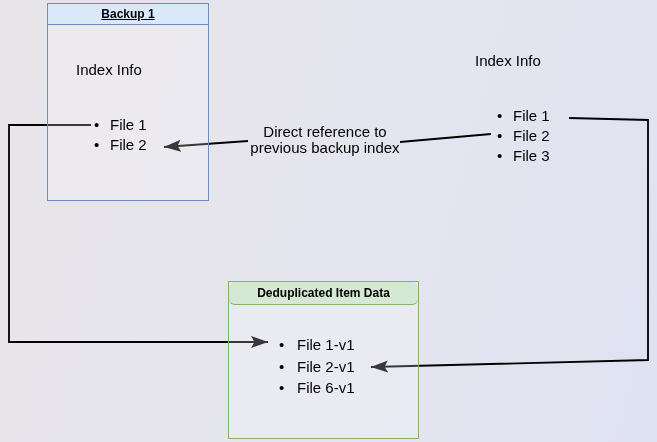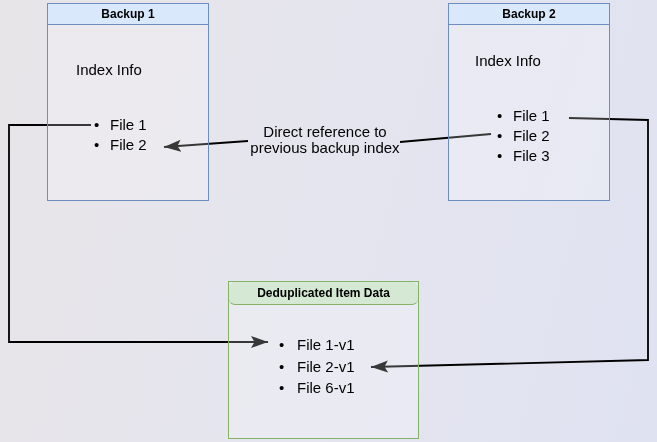--- a/index.html
+++ b/index.html
@@ -22,21 +22,21 @@
   .box.blue  { border-color: var(--backup-border, #6c8ebf); }
   .box.green { border-color: var(--dedup-border, #82b366); }
 
   .box-header {
     width: 100%;
     font-weight: bold;
     font-size: 12px;
     text-align: center;
     border-bottom: 1.5px solid;
   }
-  .blue  .box-header { background: var(--backup-header-fill, #dae8fc); border-color: var(--backup-border, #6c8ebf); height: 21px; line-height: 20px; }
+  .blue  .box-header { background: var(--backup-header-fill, #dae8fc); border-color: var(--backup-border, #6c8ebf); height: 21px; line-height: 20px; text-decoration: underline; }
   .green .box-header { background: var(--dedup-header-fill, #d5e8d4); border-color: var(--dedup-border, #82b366); height: 23px; line-height: 22px; border-radius: 6px; }
 
   #backup1-box { left: 47px;  top: 3px;   width: 162px; height: 198px; }
   #backup2-box { left: 448px; top: 3px;   width: 162px; height: 198px; }
   #dedup-box   { left: 228px; top: 281px; width: 191px; height: 158px; }
 
   .section-label { position: absolute; font-size: 15px; }
   #index-info-1 { left: 76px;  top: 61px; }
   #index-info-2 { left: 475px; top: 52px; }
 
@@ -96,25 +96,20 @@
     <div class="box-header">
       <span>Backup 1</span>
     </div>
   </div>
   <div class="section-label" id="index-info-1">Index Info</div>
   <ul class="file-list" id="backup1-list">
     <li>File 1</li>
     <li>File 2</li>
   </ul>
 
-  <div class="box blue" id="backup2-box">
-    <div class="box-header">
-      <span>Backup 2</span>
-    </div>
-  </div>
   <div class="section-label" id="index-info-2">Index Info</div>
   <ul class="file-list" id="backup2-list">
     <li>File 1</li>
     <li>File 2</li>
     <li>File 3</li>
   </ul>
 
   <div class="box green" id="dedup-box">
     <div class="box-header">
       <span>Deduplicated Item Data</span>

